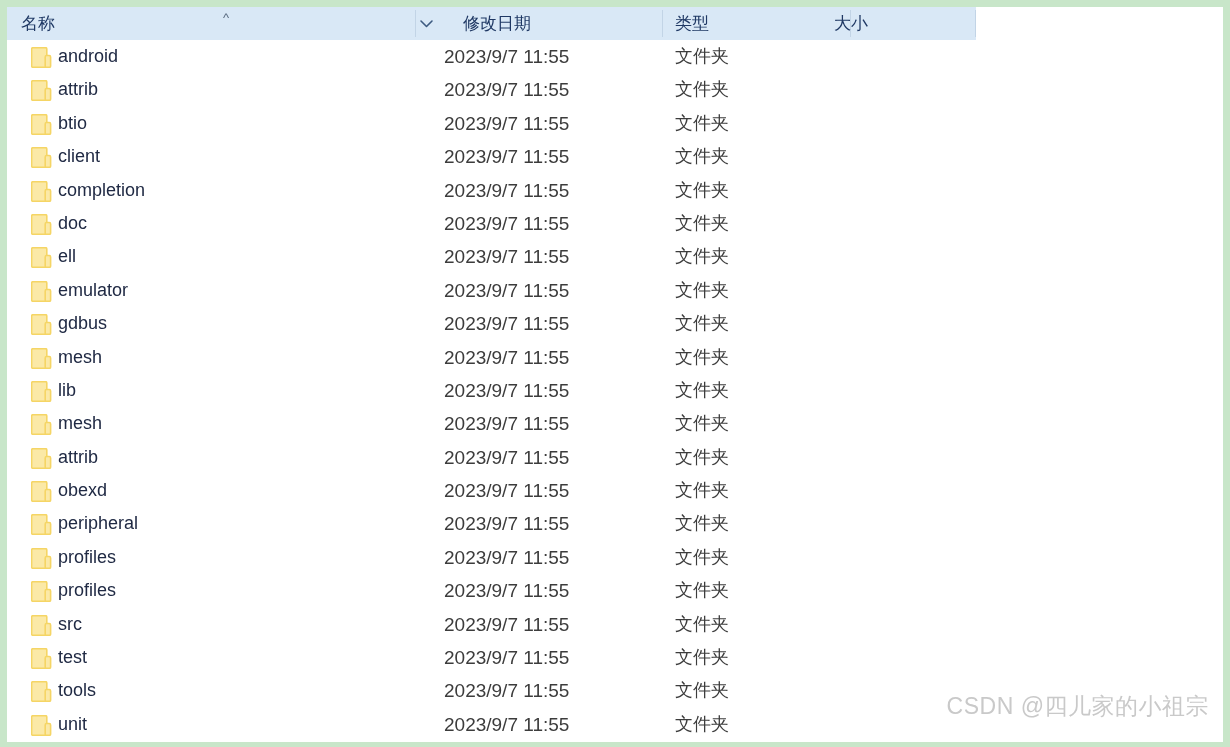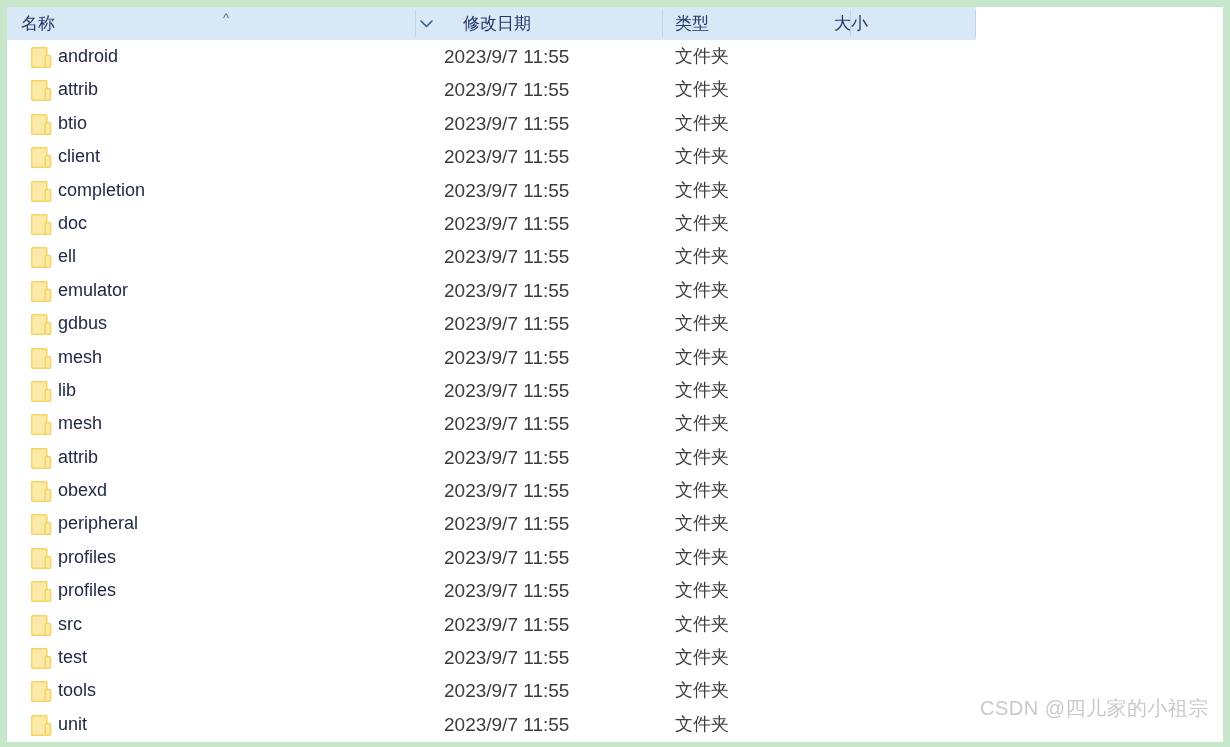--- a/index.html
+++ b/index.html
@@ -111,21 +111,21 @@
     top: 7px;
     width: 22px;
     height: 21px;
   }
 
   
   #watermark {
     position: absolute;
     right: 14px;
     bottom: 20px;
-    font-size: 20px;
+    font-size: 23px;
     color: #c9c9c9;
     white-space: nowrap;
     letter-spacing: 0.5px;
   }
 </style>
 </head>
 <body>
 
 <div id="app-frame">
 

